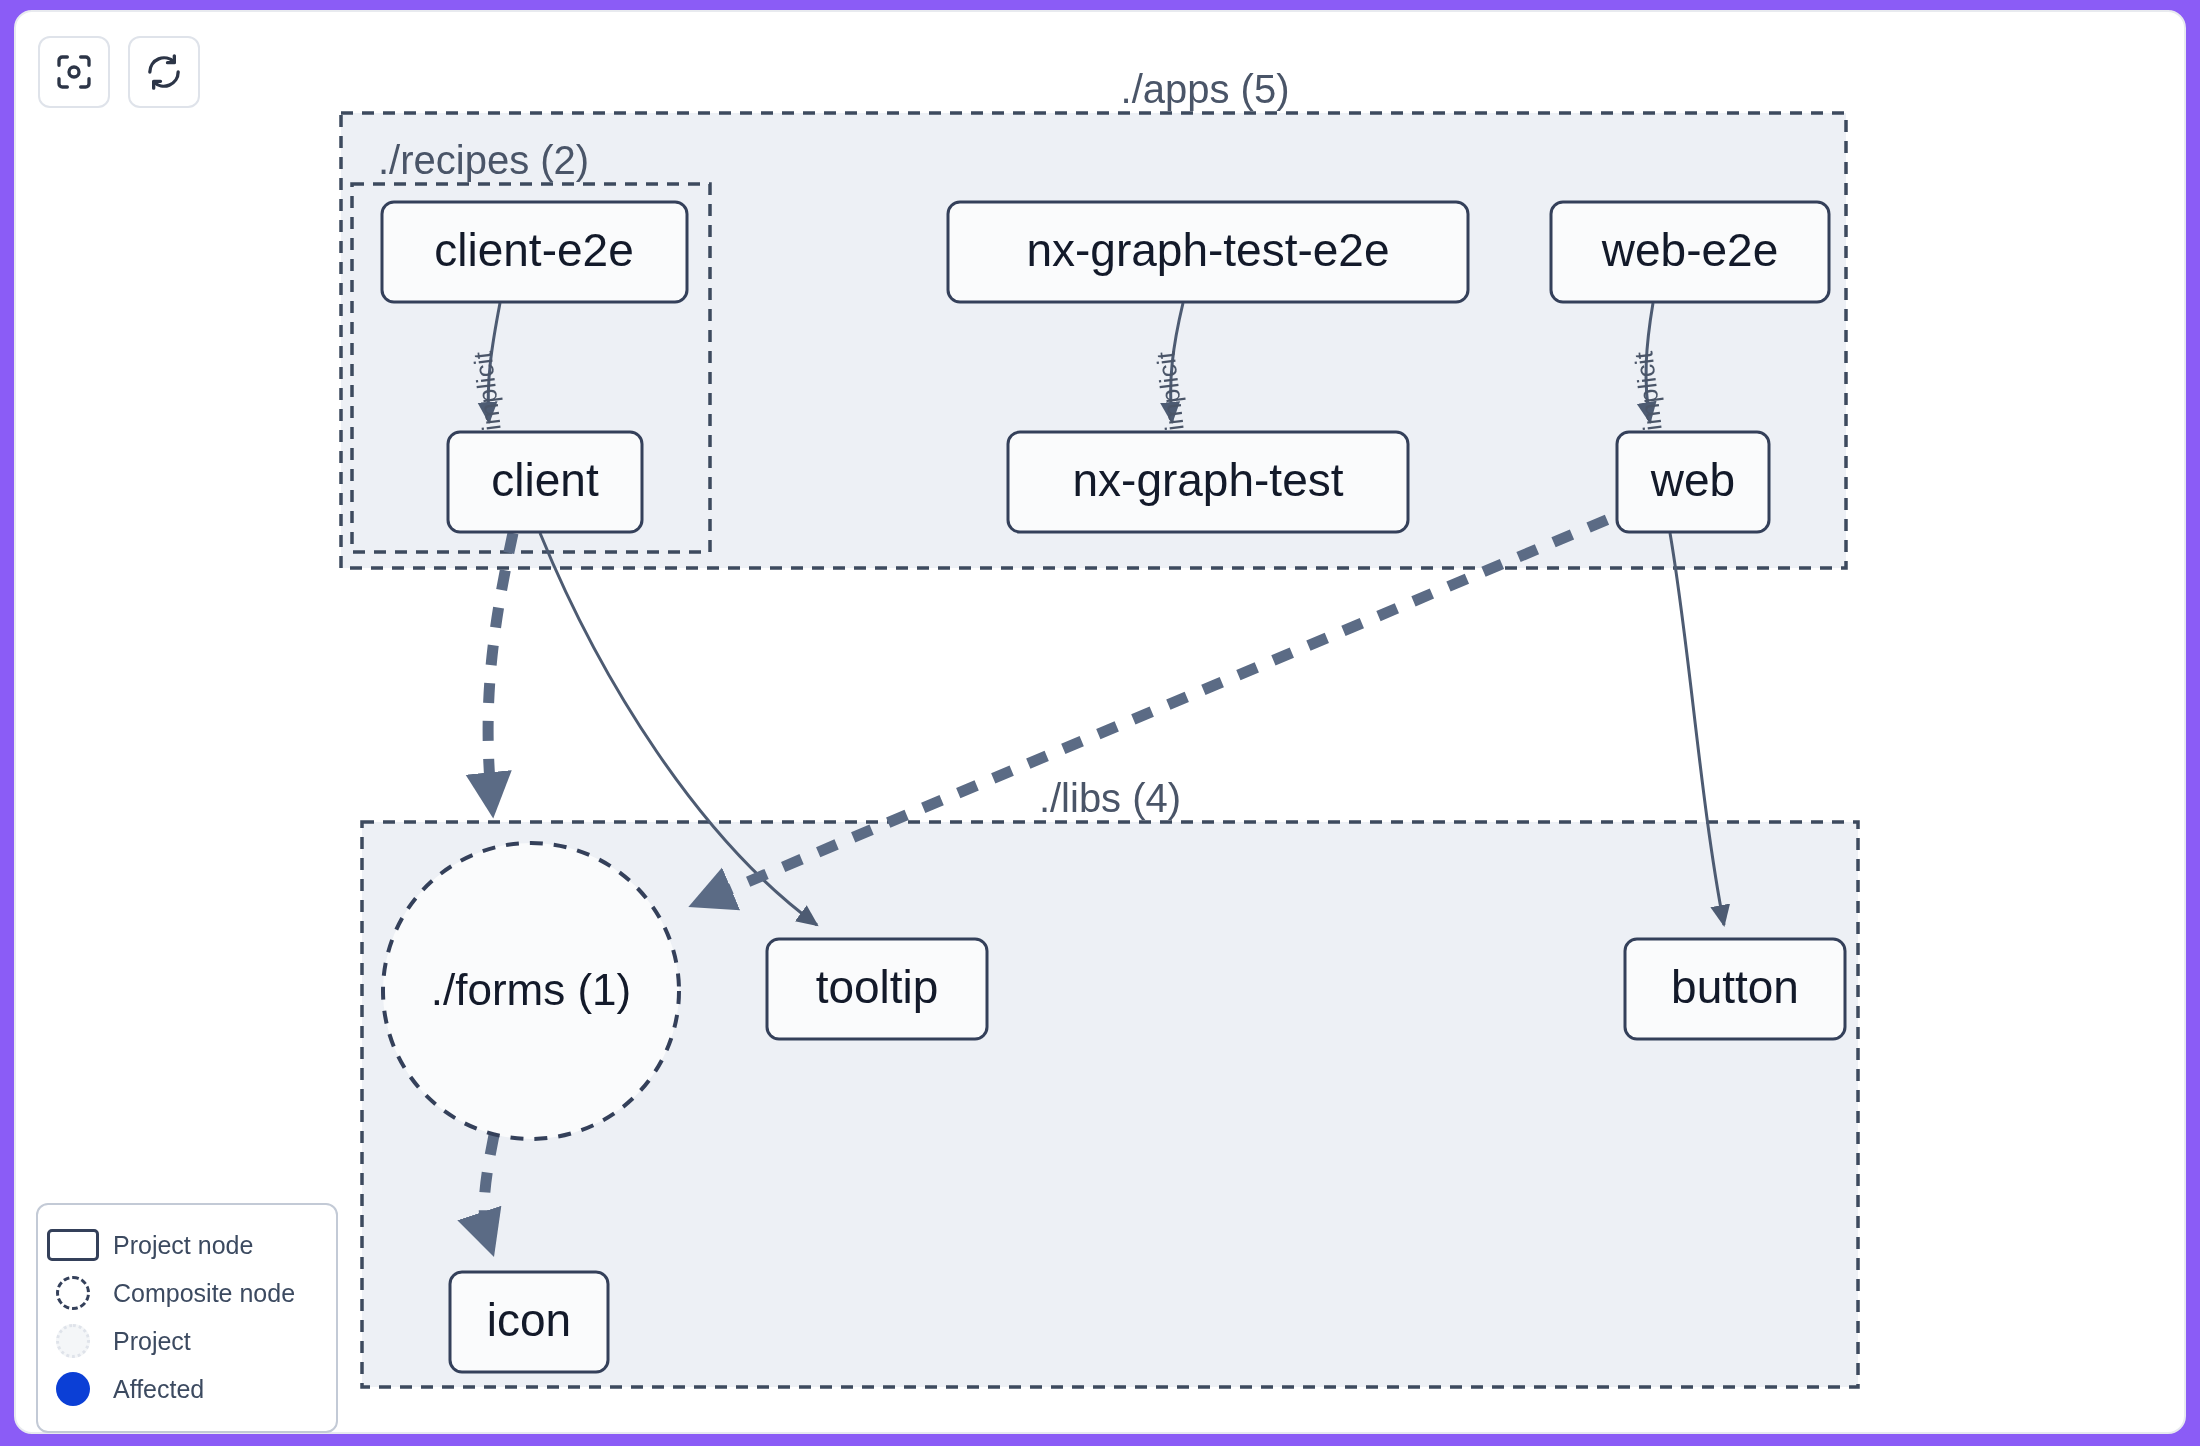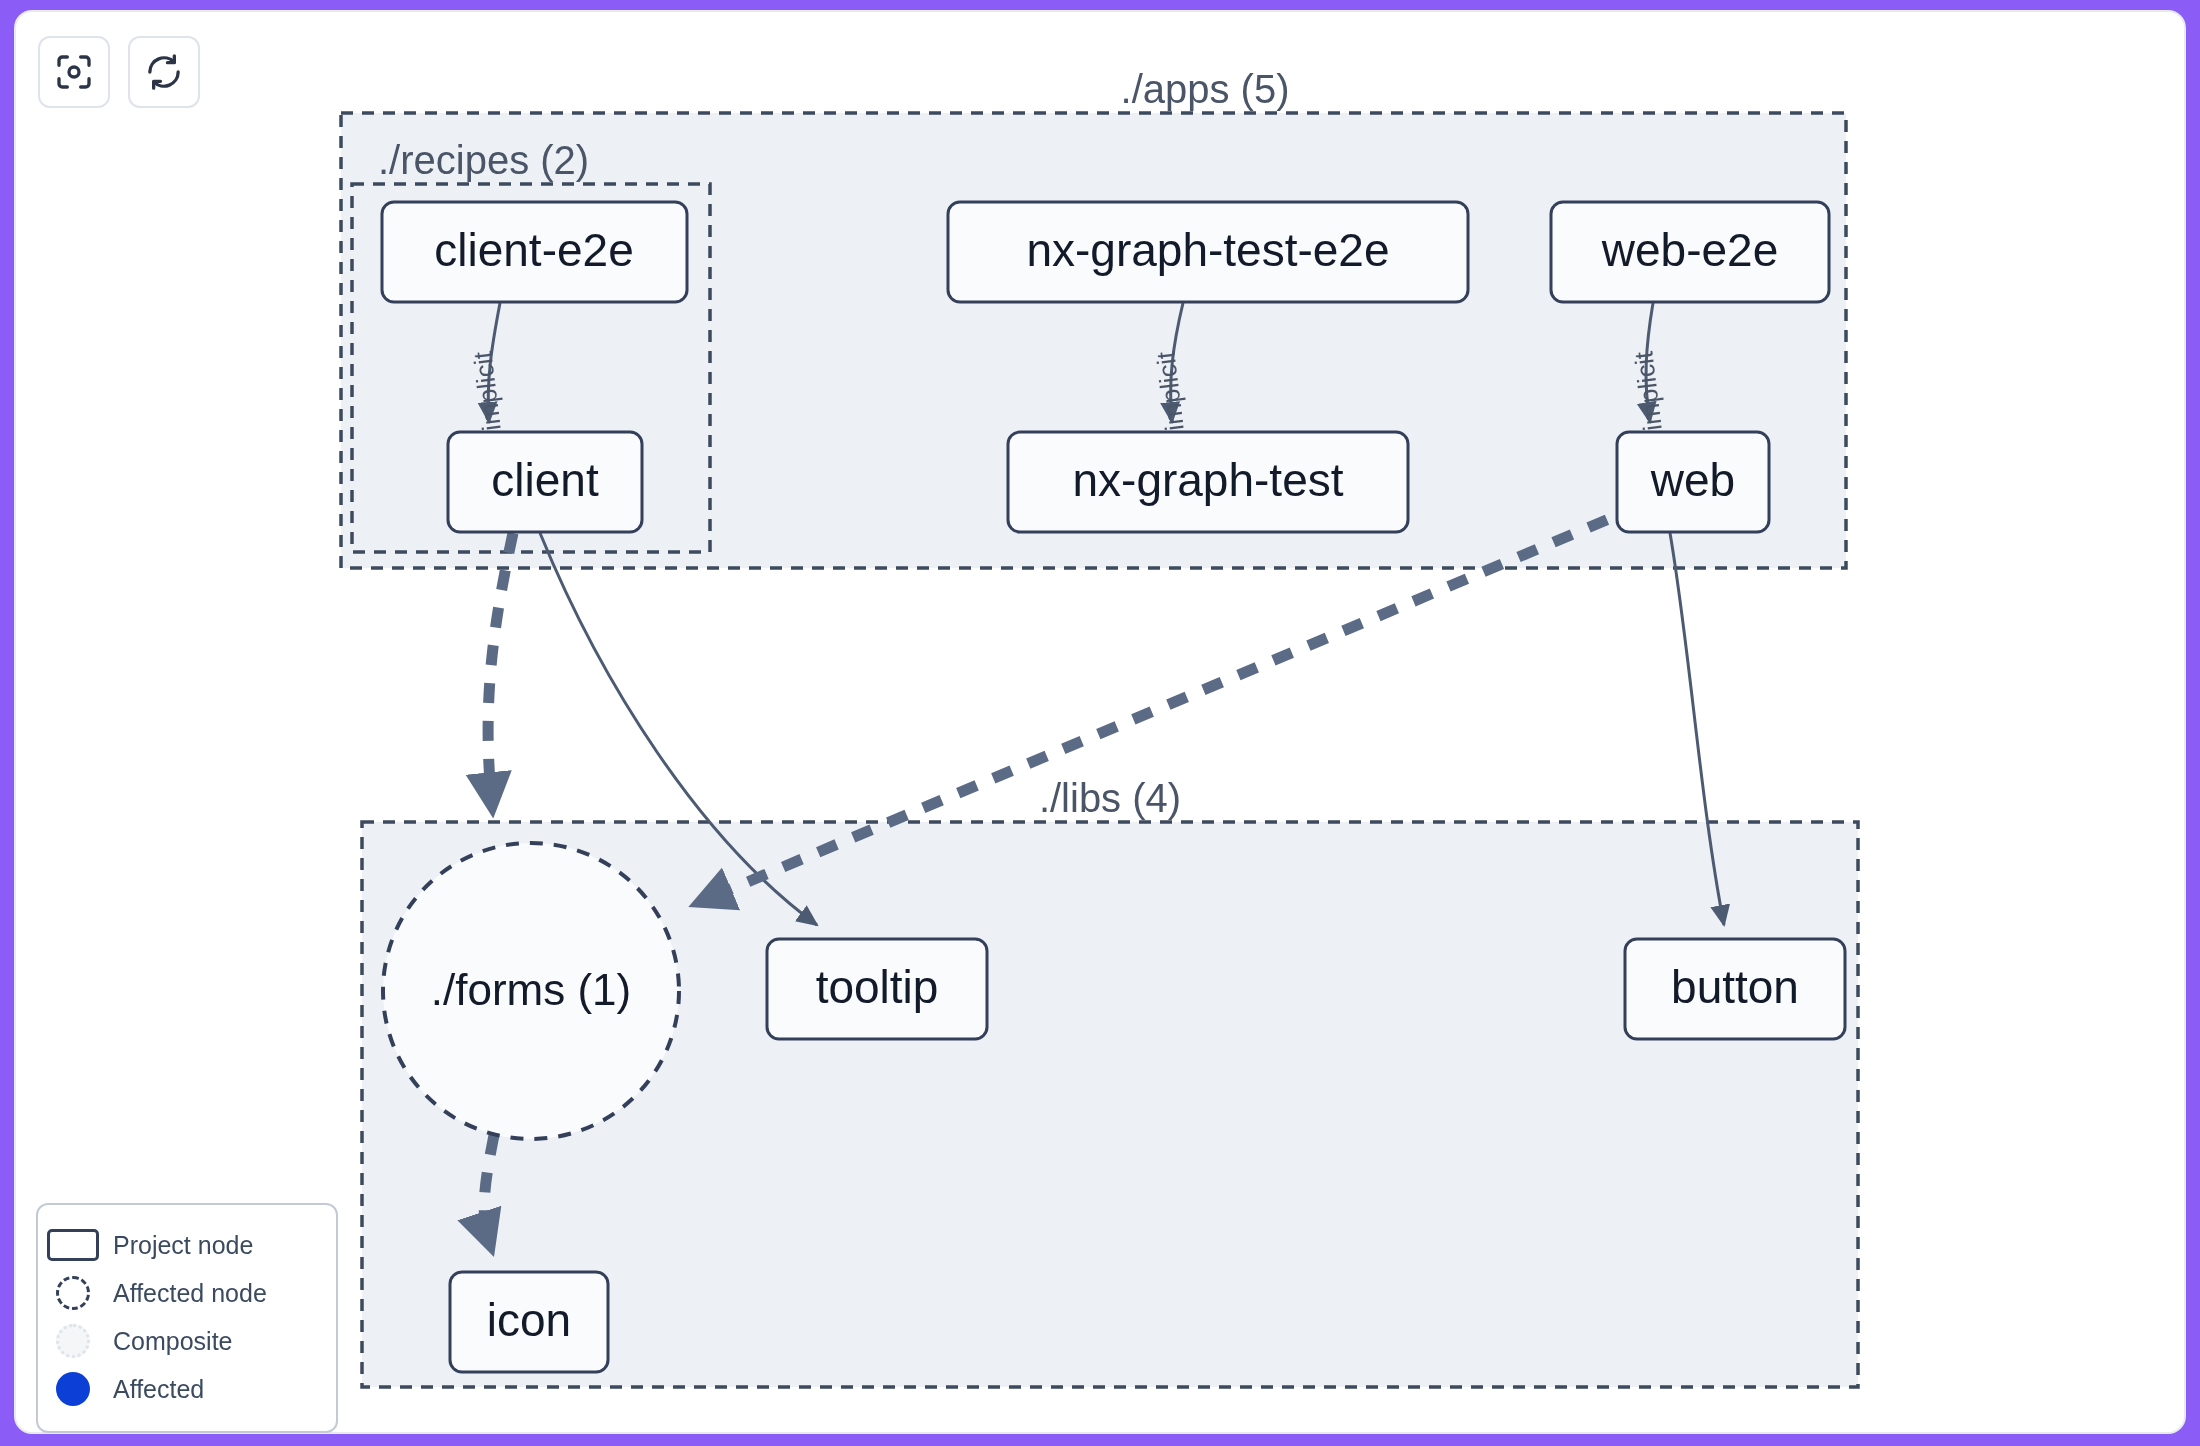--- a/index.html
+++ b/index.html
@@ -340,27 +340,27 @@
     <div class="legend-row">
       <span class="legend-swatch">
         <span class="sw-project"></span>
       </span>
       <span class="legend-label">Project node</span>
     </div>
     <div class="legend-row">
       <span class="legend-swatch">
         <span class="sw-composite"></span>
       </span>
-      <span class="legend-label">Affected node</span>
+      <span class="legend-label">Composite node</span>
     </div>
     <div class="legend-row">
       <span class="legend-swatch">
         <span class="sw-affected"></span>
       </span>
-      <span class="legend-label">Composite</span>
+      <span class="legend-label">Project</span>
     </div>
     <div class="legend-row">
       <span class="legend-swatch">
         <span class="sw-touched"></span>
       </span>
       <span class="legend-label">Affected</span>
     </div>
   </div>
 
 </div>

